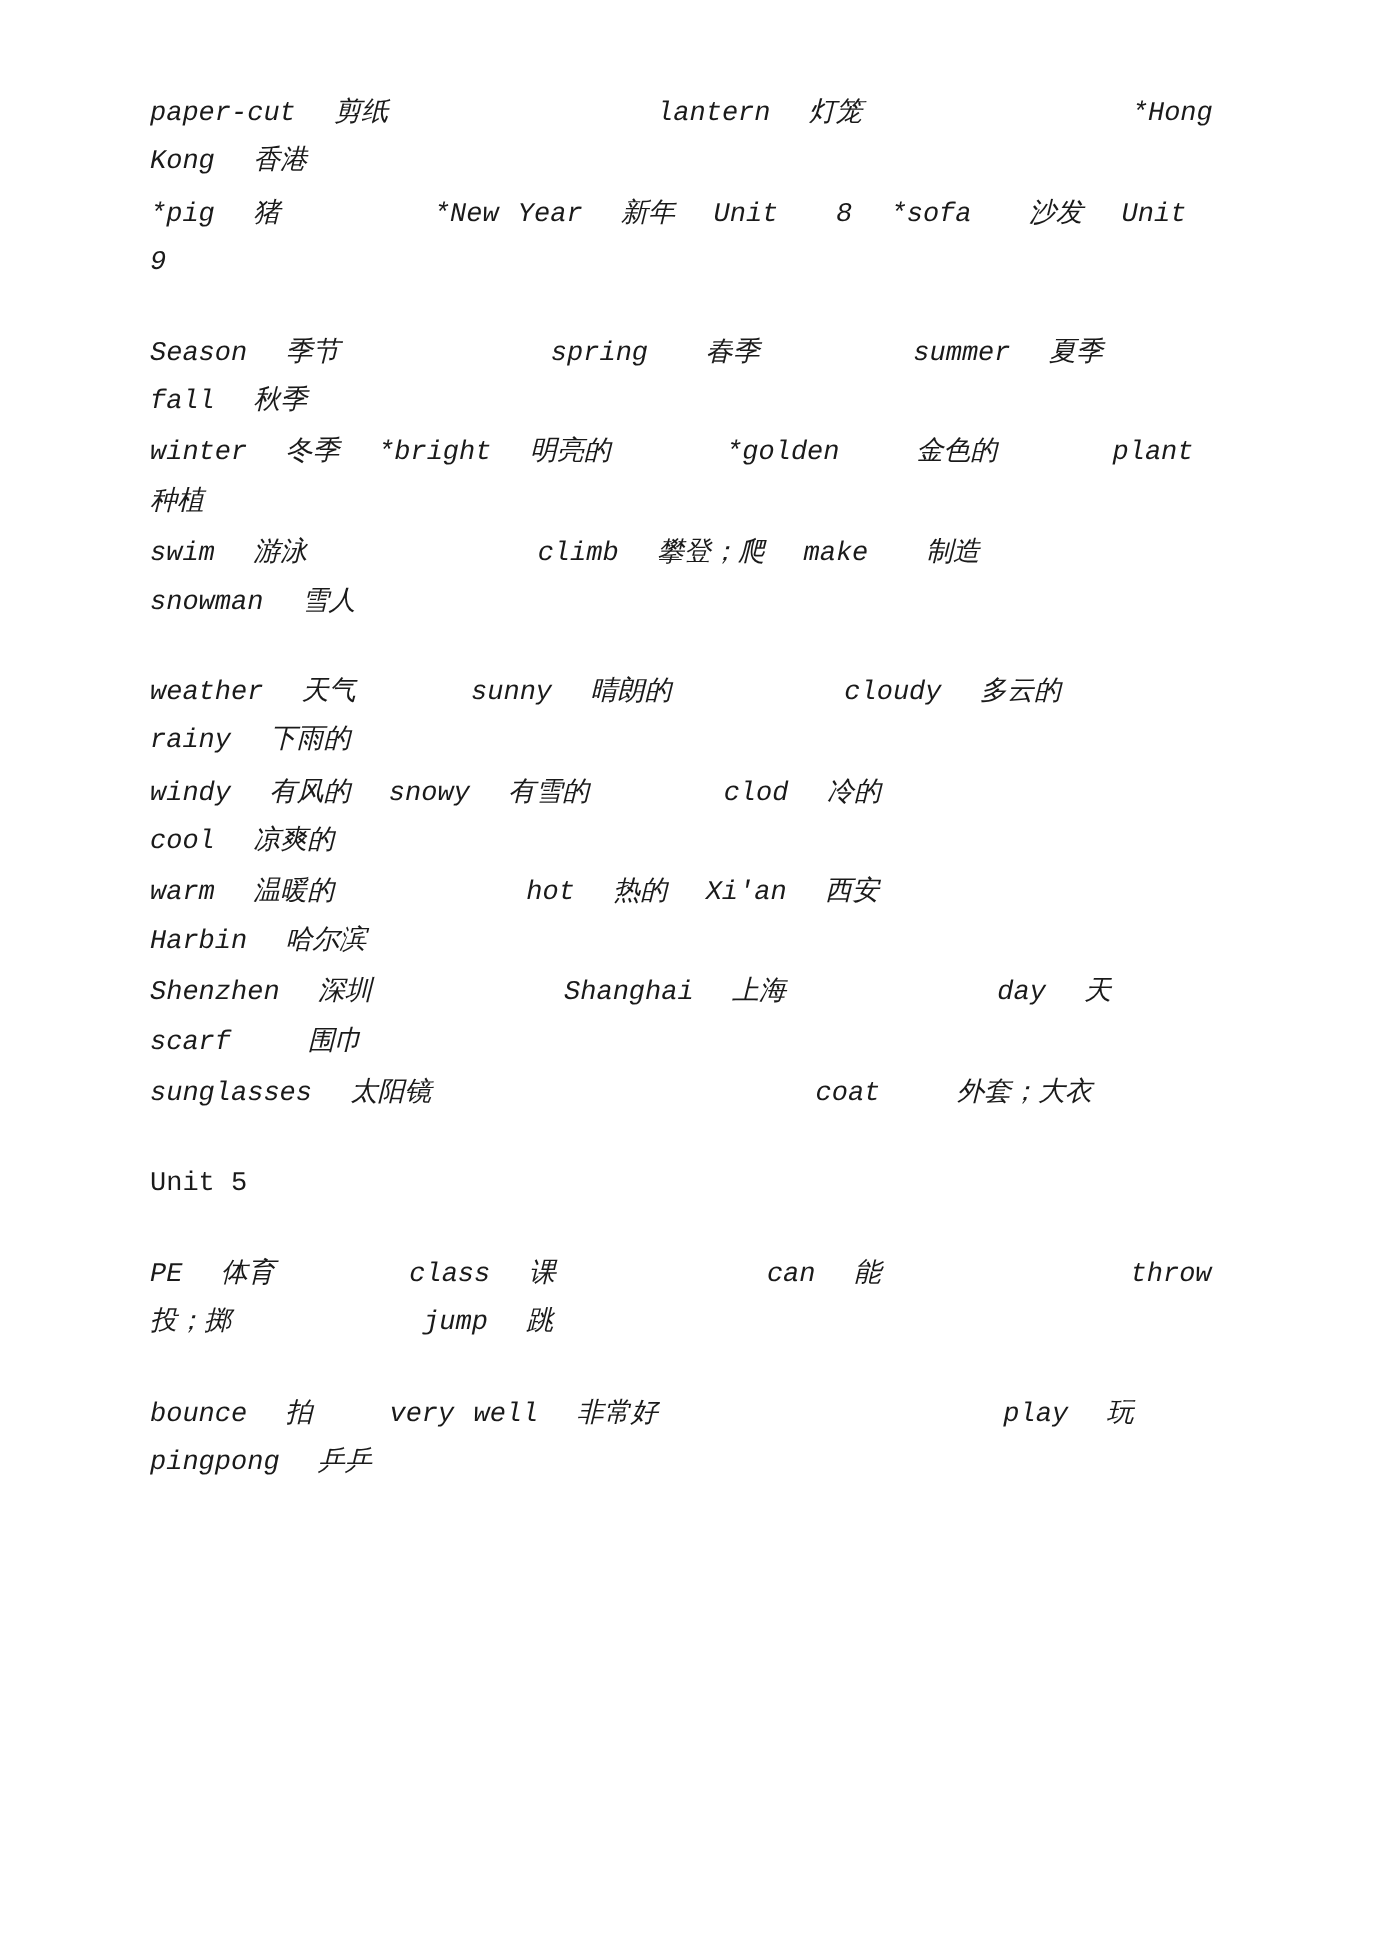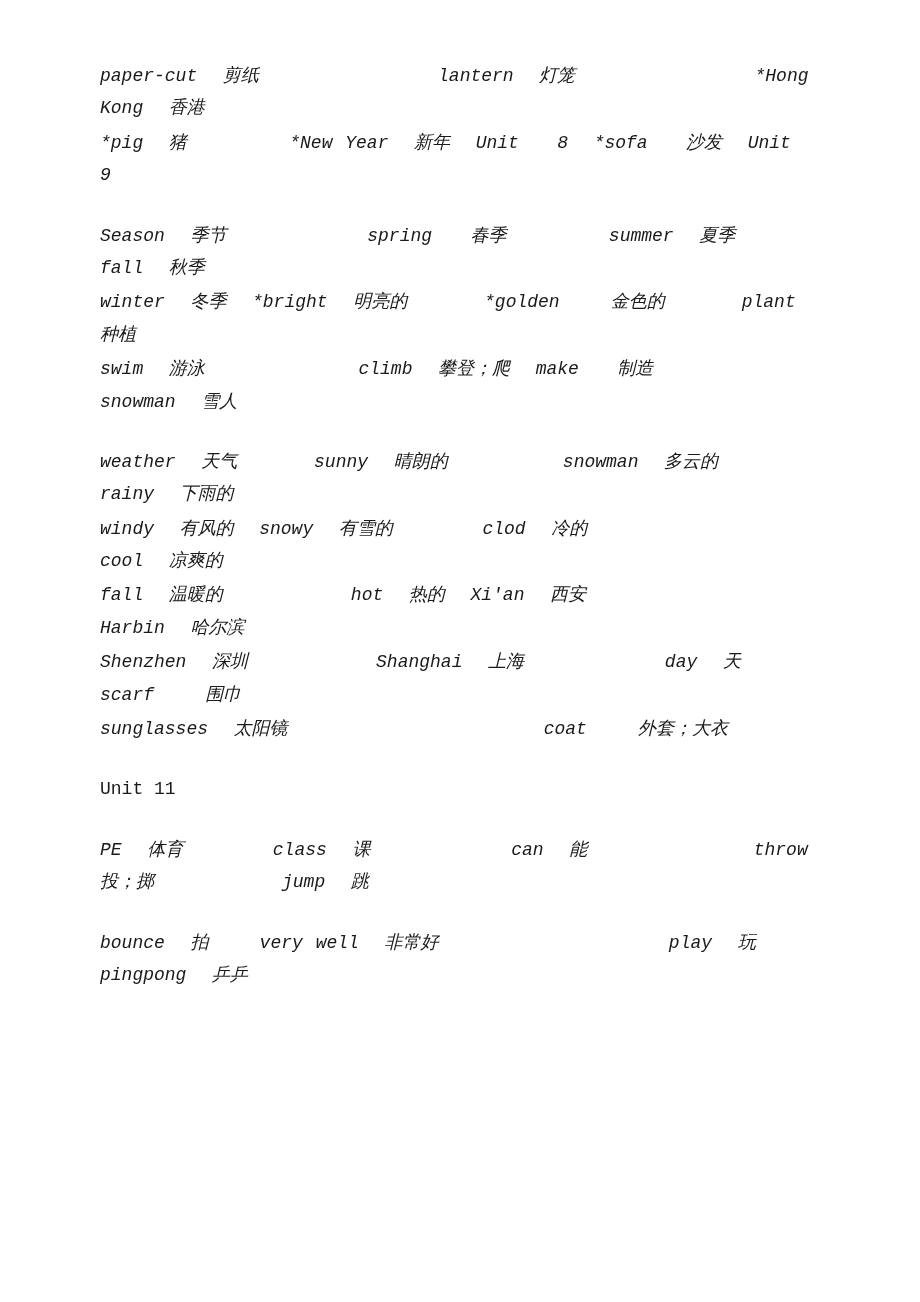--- a/index.html
+++ b/index.html
@@ -45,30 +45,30 @@
     <div class="content-block">
       <span class="text-line">paper-cut  剪纸              lantern  灯笼              *Hong  Kong  香港</span>
       <span class="text-line">*pig  猪        *New Year  新年  Unit   8  *sofa   沙发  Unit  9</span>
     </div>
     <div class="content-block">
       <span class="text-line">Season  季节           spring   春季        summer  夏季         fall  秋季</span>
       <span class="text-line">winter  冬季  *bright  明亮的      *golden    金色的      plant  种植</span>
       <span class="text-line">swim  游泳            climb  攀登；爬  make   制造           snowman  雪人</span>
     </div>
     <div class="content-block">
-      <span class="text-line">weather  天气      sunny  晴朗的         snowman  多云的          rainy  下雨的</span>
+      <span class="text-line">weather  天气      sunny  晴朗的         cloudy  多云的          rainy  下雨的</span>
       <span class="text-line">windy  有风的  snowy  有雪的       clod  冷的                cool  凉爽的</span>
-      <span class="text-line">fall  温暖的          hot  热的  Xi'an  西安              Harbin  哈尔滨</span>
+      <span class="text-line">warm  温暖的          hot  热的  Xi'an  西安              Harbin  哈尔滨</span>
       <span class="text-line">Shenzhen  深圳          Shanghai  上海           day  天   scarf    围巾</span>
       <span class="text-line">sunglasses  太阳镜                    coat    外套；大衣</span>
     </div>
     <div class="content-block">
     </div>
     <div class="content-block">
-      <span class="unit-heading">Unit  11</span>
+      <span class="unit-heading">Unit  5</span>
     </div>
     <div class="content-block">
       <span class="text-line">PE  体育       class  课           can  能             throw  投；掷          jump  跳</span>
     </div>
     <div class="content-block">
       <span class="text-line">bounce  拍    very well  非常好                  play  玩         pingpong  乒乒</span>
     </div>
   </div>
 
 </body></html>

